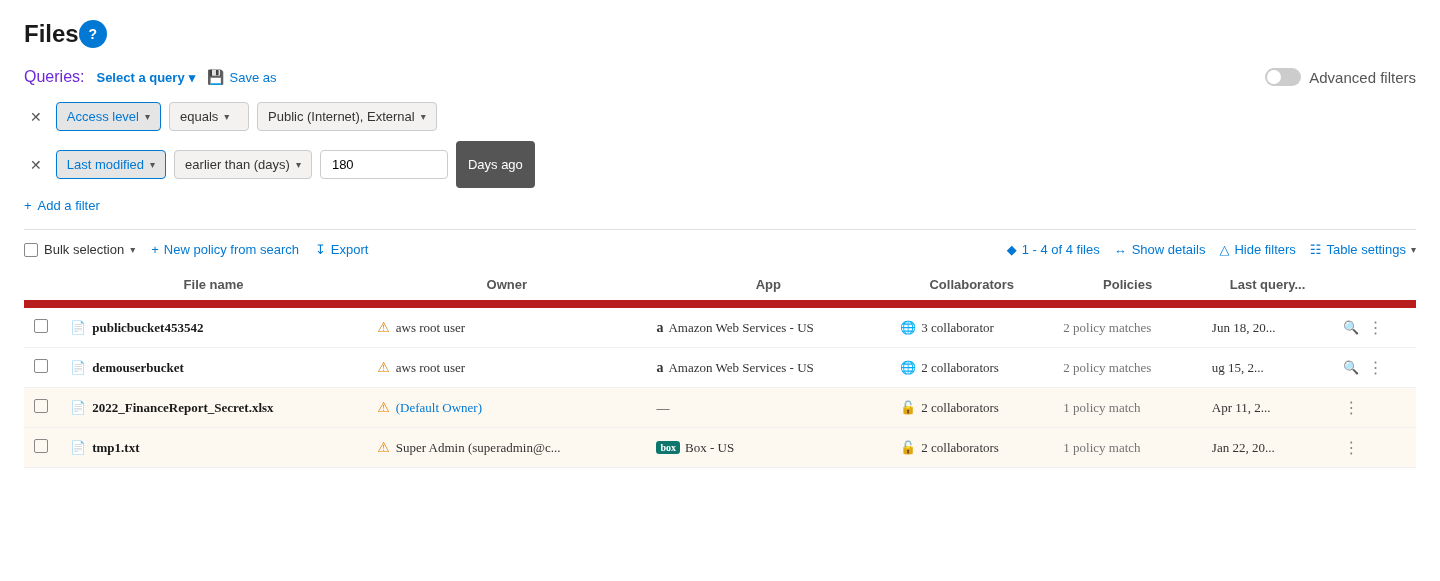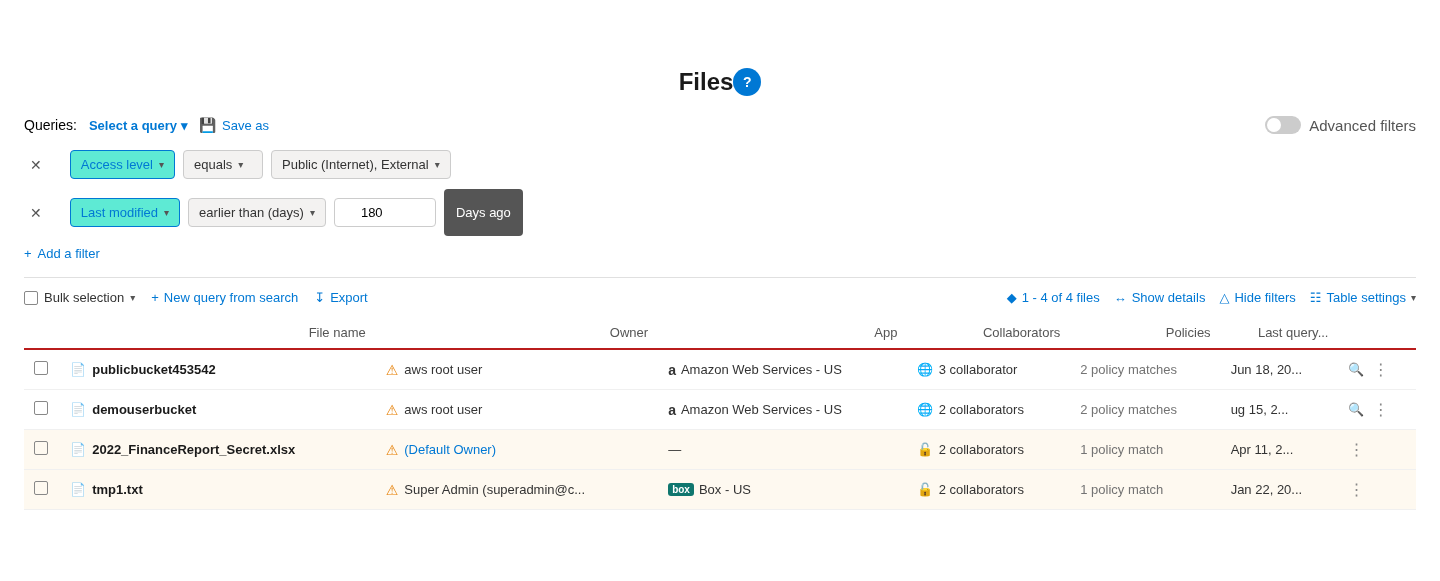--- a/index.html
+++ b/index.html
@@ -1,46 +1,46 @@
 <!DOCTYPE html>
 <html><head>
   <meta charset="utf-8">
   <style>
     * { box-sizing: border-box; margin: 0; padding: 0; }
     body { font-family: 'Segoe UI', Arial, sans-serif; font-size: 13px; color: #333; background: #fff; }
     .page { padding: 20px 24px; max-width: 1440px; }
-    .header { display: flex; align-items: center; justify-content: center; margin-bottom: 20px; margin-top: 48px; }
+    .header { display: flex; align-items: center; justify-content: flex-start; margin-bottom: 20px; }
     .page-title { font-size: 24px; font-weight: 700; color: #1a1a1a; }
     .help-btn { width: 28px; height: 28px; background: #0078d4; border-radius: 50%; color: white; border: none; font-size: 14px; font-weight: 700; cursor: pointer; display: flex; align-items: center; justify-content: center; }
     .queries-bar { display: flex; align-items: center; gap: 12px; margin-bottom: 16px; }
-    .queries-label { font-size: 14px; color: #000000; }
+    .queries-label { font-size: 16px; color: #6d28d9; }
     .select-query { font-weight: 600; color: #0078d4; cursor: pointer; display: flex; align-items: center; gap: 4px; background: none; border: none; font-size: 13px; }
     .save-as { display: flex; align-items: center; gap: 5px; color: #0078d4; cursor: pointer; background: none; border: none; font-size: 13px; }
     .advanced-filters-toggle { display: flex; align-items: center; gap: 8px; margin-left: auto; color: #555; font-size: 15px; }
     .toggle { width: 36px; height: 18px; background: #ccc; border-radius: 9px; position: relative; cursor: pointer; }
     .toggle-thumb { width: 14px; height: 14px; background: white; border-radius: 50%; position: absolute; top: 2px; left: 2px; }
     .filter-row { display: flex; align-items: center; gap: 8px; margin-bottom: 10px; }
     .filter-x { background: none; border: none; color: #555; cursor: pointer; font-size: 14px; padding: 2px 6px; }
     .filter-dropdown { display: flex; align-items: center; gap: 6px; background: #f3f2f1; border: 1px solid #ccc; border-radius: 4px; padding: 6px 10px; cursor: pointer; font-size: 13px; color: #333; min-width: 80px; }
-    .filter-dropdown-blue { background: #5eead4; border-color: #0078d4; color: #0078d4; margin-left: 14px; }
+    .filter-dropdown-blue { background: #e5e5e5; border-color: #0078d4; color: #0078d4; }
     .filter-value-dropdown { display: flex; align-items: center; gap: 6px; background: #f3f2f1; border: 1px solid #ccc; border-radius: 4px; padding: 6px 10px; cursor: pointer; font-size: 13px; color: #333; min-width: 160px; }
-    .filter-input { border: 1px solid #ccc; border-radius: 4px; padding: 6px 26px; font-size: 13px; width: 102px; }
+    .filter-input { border: 1px solid #ccc; border-radius: 4px; padding: 6px 11px; font-size: 13px; width: 128px; }
     .days-ago-btn { background: #555; color: white; border: none; border-radius: 4px; padding: 16px 12px; font-size: 13px; cursor: pointer; }
     .add-filter { display: flex; align-items: center; gap: 6px; color: #0078d4; cursor: pointer; background: none; border: none; font-size: 13px; margin-top: 8px; margin-bottom: 16px; }
     .divider { border: none; border-top: 1px solid #e0e0e0; margin: 12px 0; }
     .toolbar { display: flex; align-items: center; gap: 16px; margin-bottom: 12px; }
     .bulk-selection { display: flex; align-items: center; gap: 6px; cursor: pointer; color: #333; background: none; border: none; font-size: 13px; }
     .checkbox-empty { width: 14px; height: 14px; border: 1px solid #888; border-radius: 2px; display: inline-block; }
     .toolbar-right { margin-left: auto; display: flex; align-items: center; gap: 14px; font-size: 13px; }
     .count-badge { color: #0078d4; display: flex; align-items: center; gap: 5px; }
     .show-details-btn, .hide-filters-btn, .table-settings-btn { display: flex; align-items: center; gap: 5px; color: #0078d4; background: none; border: none; font-size: 13px; cursor: pointer; }
     .new-policy-btn, .export-btn { display: flex; align-items: center; gap: 5px; color: #0078d4; background: none; border: none; font-size: 13px; cursor: pointer; }
     table { width: 100%; border-collapse: collapse; font-size: 13px; }
-    thead th { text-align: right; padding: 8px 10px; color: #555; font-weight: 400; border-bottom: 2px solid #b91c1c; }
-    tbody tr { border-bottom: 1px solid #f0f0f0; }
+    thead th { text-align: center; padding: 8px 10px; color: #555; font-weight: 700; border-bottom: 8px solid #b91c1c; }
+    tbody tr { border-bottom: 1px solid #f0f0f0; font-family: Liberation Serif, serif; }
     tbody tr.highlighted { background: #fef9f0; }
     td { padding: 10px 10px; vertical-align: middle; }
     .file-icon { color: #888; margin-right: 6px; }
     .file-name { font-weight: 600; color: #1a1a1a; }
     .owner-cell { display: flex; align-items: center; gap: 6px; }
     .warning-icon { color: #e67e00; font-size: 14px; }
     .app-cell { display: flex; align-items: center; gap: 5px; }
     .amazon-icon { font-weight: 900; font-size: 14px; color: #333; }
     .box-icon { background: #0f766e; color: white; font-size: 10px; font-weight: 700; padding: 1px 4px; border-radius: 3px; }
     .collab-cell { display: flex; align-items: center; gap: 5px; }
@@ -120,21 +120,21 @@
   <hr class="divider">
 
   <div class="toolbar">
     <button class="bulk-selection">
       <span class="checkbox-empty"></span>
       <span>Bulk selection</span>
       <span class="chevron">▾</span>
     </button>
     <button class="new-policy-btn">
       <span>+</span>
-      <span>New query from search</span>
+      <span>New policy from search</span>
     </button>
     <button class="export-btn">
       <span>↧</span>
       <span>Export</span>
     </button>
     <div class="toolbar-right">
       <span class="count-badge">
         <span style="color:#0078d4;">◆</span>
         <span>1 - 4 of 4 files</span>
       </span>

